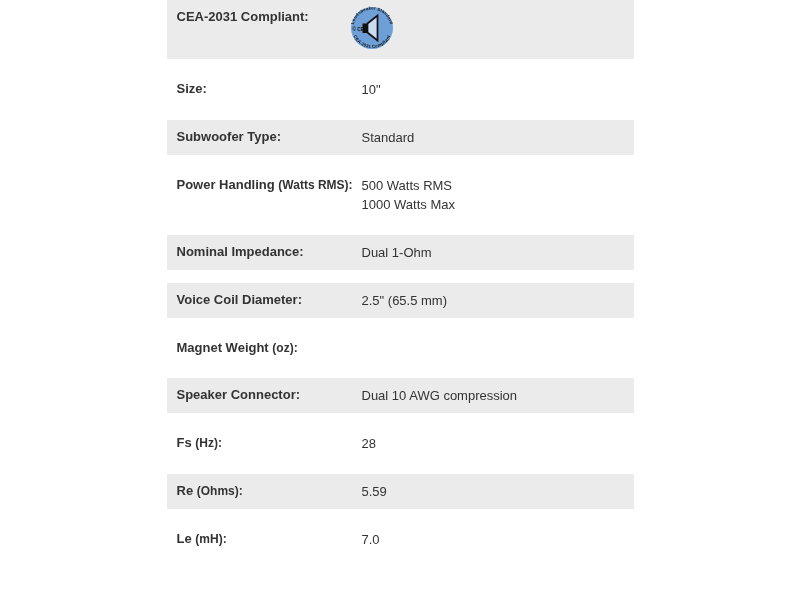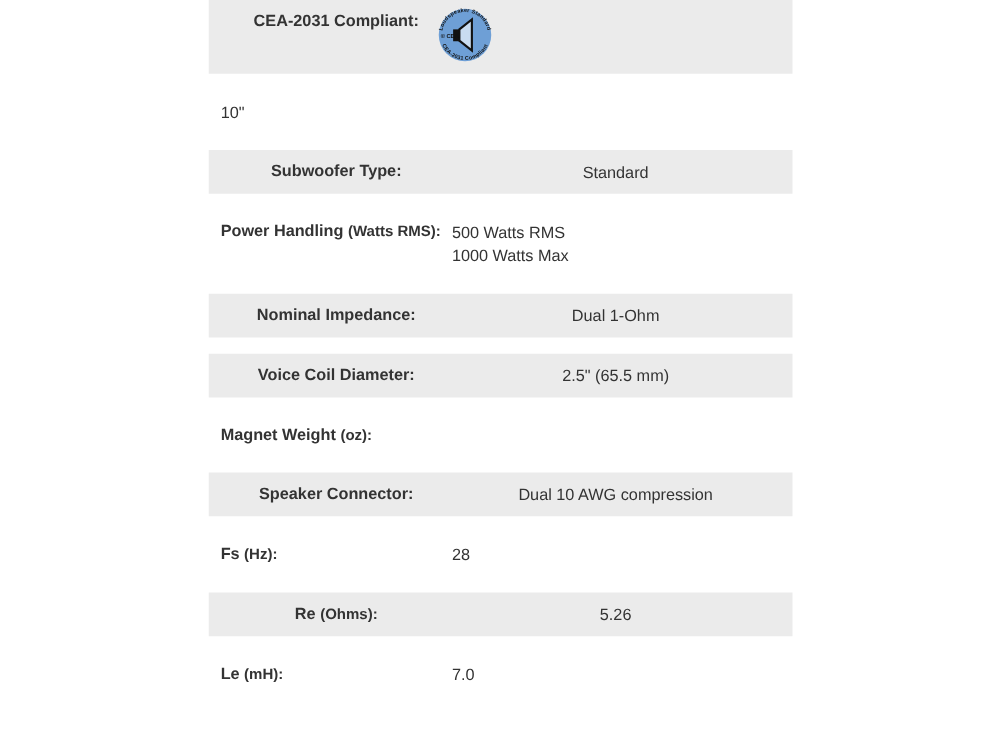--- a/index.html
+++ b/index.html
@@ -11,21 +11,21 @@
   }
   .spec-table { width: 467px; margin: 0 auto; }
   .row {
     display: flex;
     align-items: flex-start;
     padding: 8px 10px;
     margin: 13px 0;
     min-height: 34px;
   }
   .row:first-child { margin-top: 0; }
-  .row.shaded { background: #ebebeb; text-align: center; }
+  .row.shaded { background: #ebebeb; }
   .label {
     flex: none;
     width: 185px;
     font-size: 13px;
     font-weight: bold;
     color: #333333;
     line-height: 18px;
   }
   .label .note { font-size: 12px; }
   .value {
@@ -67,20 +67,23 @@
           <polygon points="18.5,18.5 28.5,10.5 28.5,35.5 18.5,27.5" fill="#c9dcf0" stroke="#111111" stroke-width="1.7"></polygon>
         </g>
         <text class="arc"><textPath href="#arcTop" startOffset="50%" text-anchor="middle">Loudspeaker Standard</textPath></text>
         <text class="arc"><textPath href="#arcBottom" startOffset="50%" text-anchor="middle">CEA-2031 Compliant</textPath></text>
         <text class="side" x="3.5" y="25.5">© CEA.</text>
       </svg>
     </div>
   </div>
 
   <div class="row">
+    <div class="label">
+      <span>Size:</span>
+    </div>
     <div class="value">
       <div>10"</div>
     </div>
   </div>
 
   <div class="row shaded">
     <div class="label">
       <span>Subwoofer Type:</span>
     </div>
     <div class="value">
@@ -143,21 +146,21 @@
       <div>28</div>
     </div>
   </div>
 
   <div class="row shaded">
     <div class="label">
       <span>Re</span>
       <span class="note">(Ohms):</span>
     </div>
     <div class="value">
-      <div>5.26</div>
+      <div>5.59</div>
     </div>
   </div>
 
   <div class="row">
     <div class="label">
       <span>Le</span>
       <span class="note">(mH):</span>
     </div>
     <div class="value">
       <div>7.0</div>

